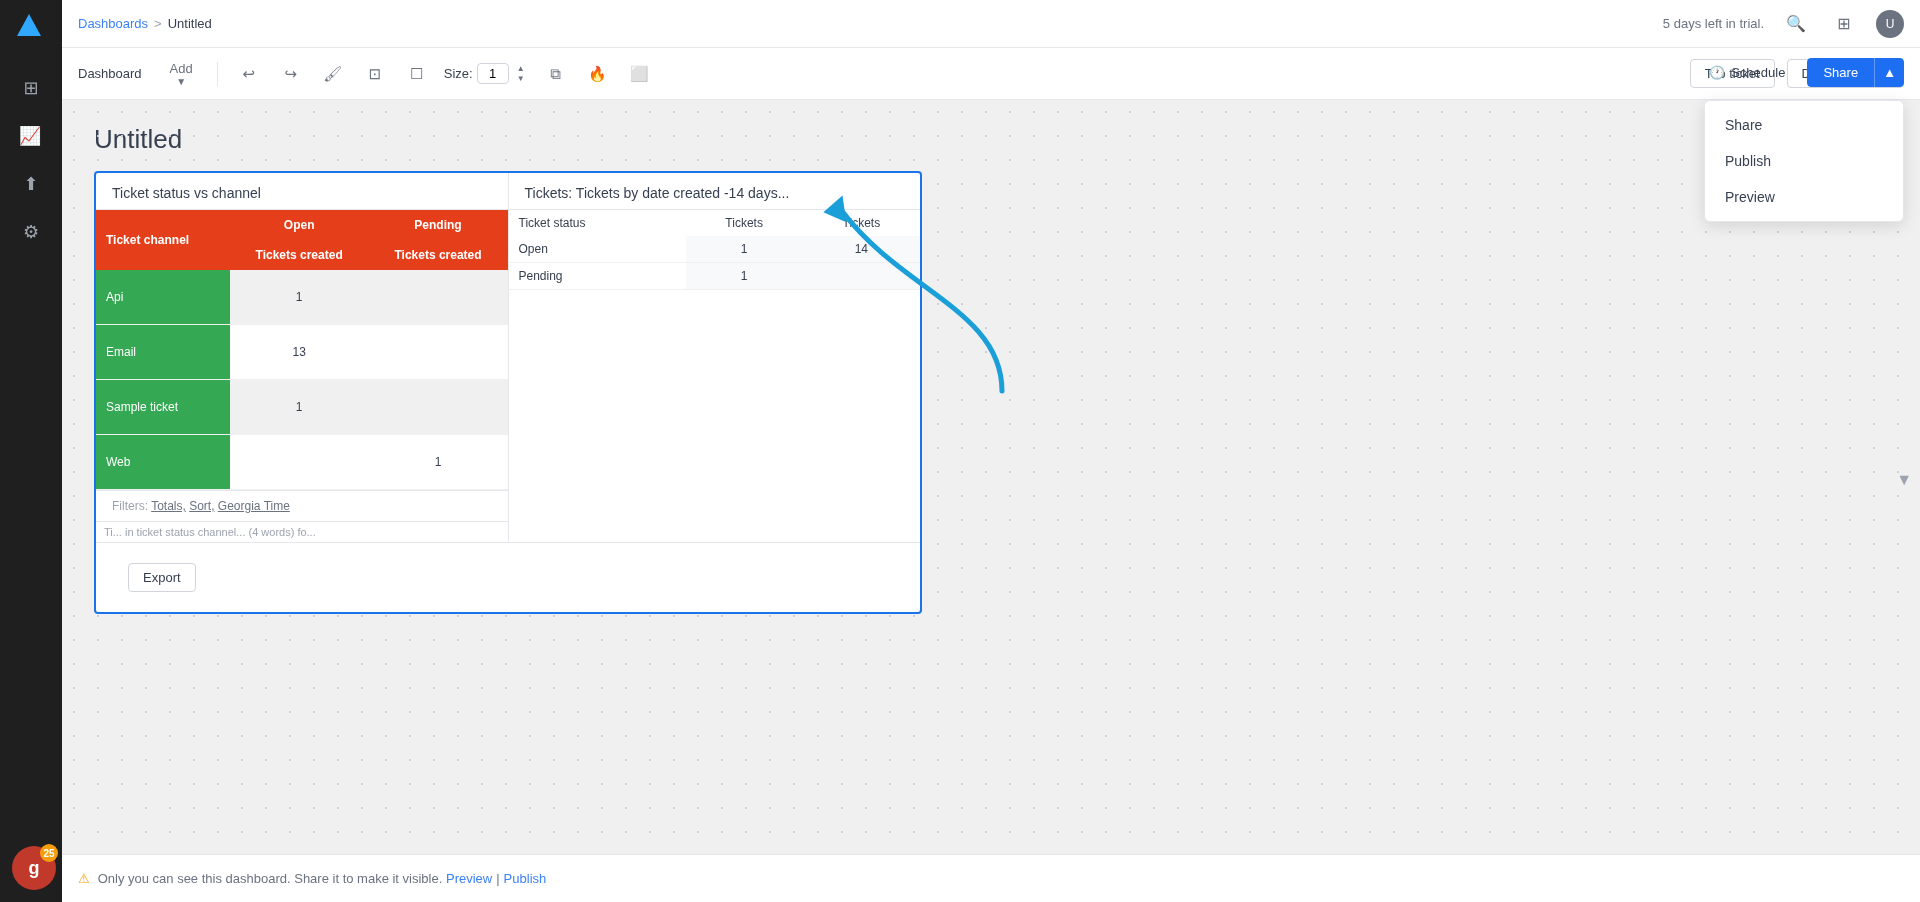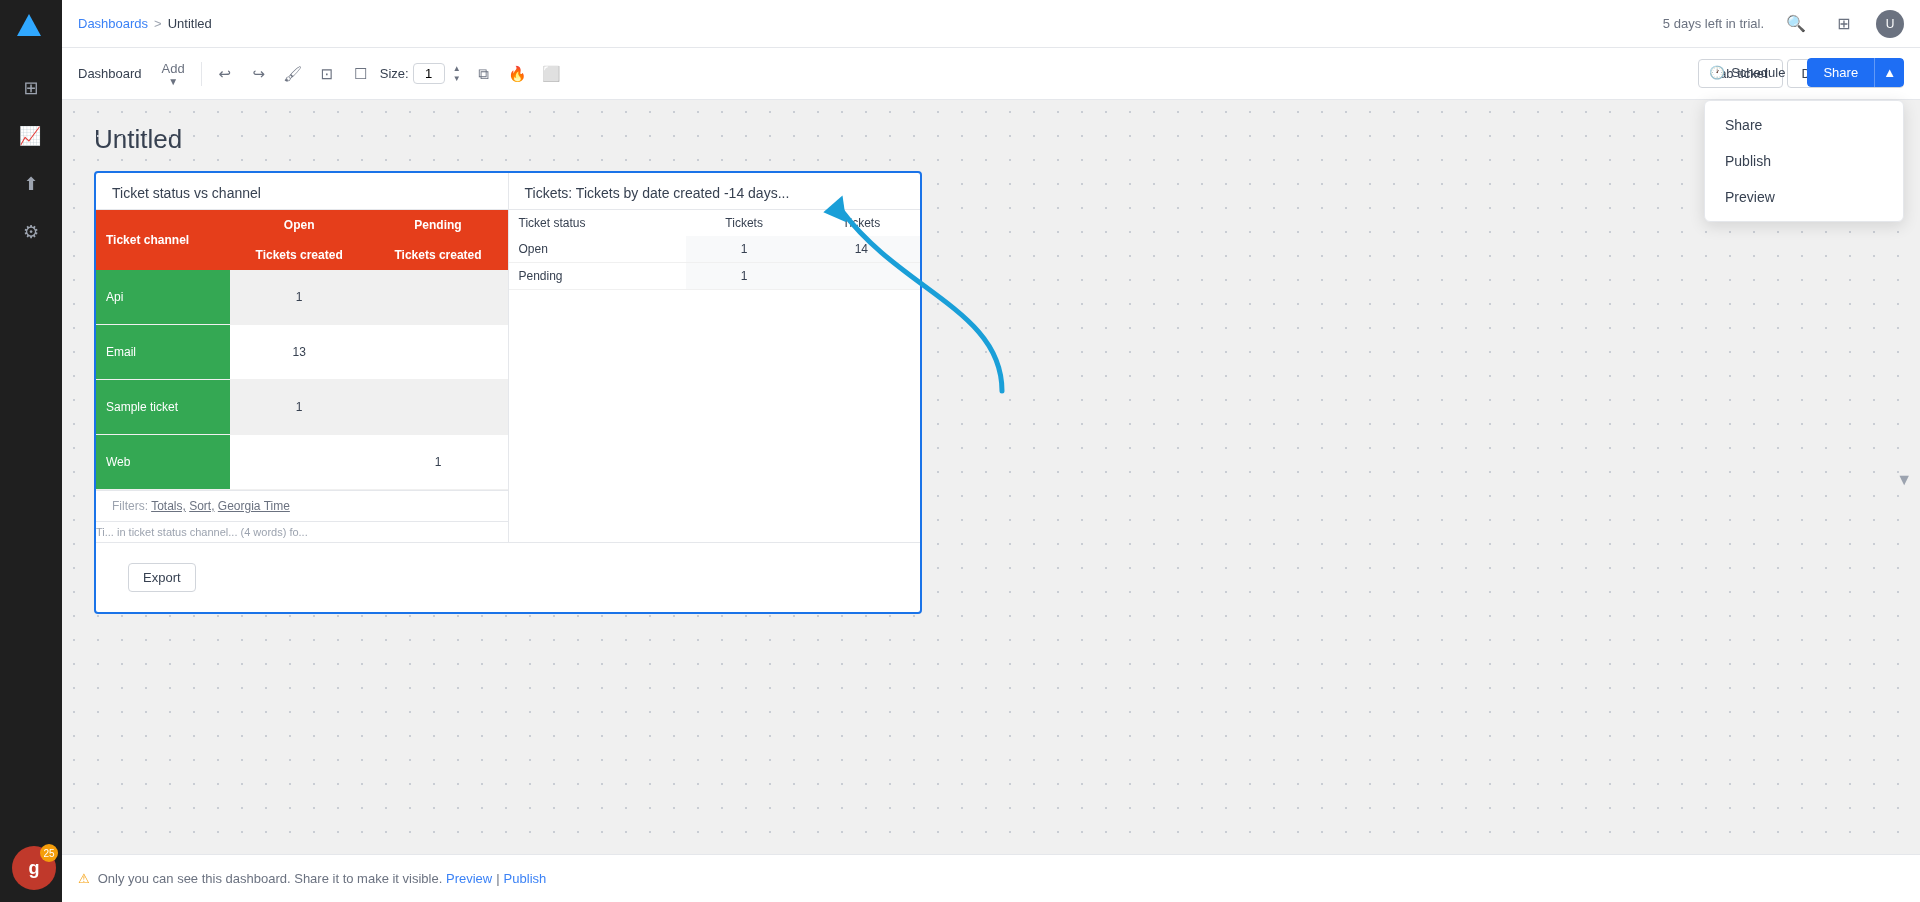--- a/index.html
+++ b/index.html
@@ -21,21 +21,21 @@
     .breadcrumb { display: flex; align-items: center; gap: 6px; font-size: 13px; }
     .breadcrumb-link { color: #3b82f6; cursor: pointer; }
     .breadcrumb-sep { color: #9ca3af; }
     .breadcrumb-current { color: #374151; }
     .topnav-right { margin-left: auto; display: flex; align-items: center; gap: 16px; font-size: 13px; color: #6b7280; }
     .topnav-icon { width: 32px; height: 32px; display: flex; align-items: center; justify-content: center; cursor: pointer; font-size: 16px; color: #6b7280; }
     .avatar { width: 28px; height: 28px; border-radius: 50%; background: #6b7280; display: flex; align-items: center; justify-content: center; color: #fff; font-size: 12px; cursor: pointer; }
 
     
     .toolbar {
-      position: fixed; left: 62px; top: 48px; right: 0; height: 52px; background: #fff; border-bottom: 1px solid #e5e7eb; display: flex; align-items: center; padding: 0 16px; gap: 4px; z-index: 98;
+      position: fixed; left: 62px; top: 48px; right: 0; height: 52px; background: #fff; border-bottom: 1px solid #e5e7eb; display: flex; align-items: center; padding: 0 16px; gap: 12px; z-index: 98;
     }
     .toolbar-label { font-size: 13px; color: #374151; font-weight: 500; margin-right: 8px; }
     .toolbar-btn { width: 30px; height: 30px; display: flex; align-items: center; justify-content: center; cursor: pointer; color: #6b7280; font-size: 15px; border-radius: 4px; }
     .toolbar-divider { width: 1px; height: 24px; background: #e5e7eb; margin: 0 4px; }
     .size-control { display: flex; align-items: center; gap: 4px; font-size: 13px; color: #374151; }
     .size-input { width: 32px; border: 1px solid #d1d5db; border-radius: 4px; text-align: center; font-size: 13px; padding: 2px; }
     .size-arrows { display: flex; flex-direction: column; }
     .size-arrow { width: 16px; height: 10px; display: flex; align-items: center; justify-content: center; cursor: pointer; font-size: 8px; color: #6b7280; }
     .toolbar-spacer { flex: 1; }
     .tab-options-btn { padding: 6px 14px; font-size: 13px; color: #374151; border: 1px solid #d1d5db; border-radius: 4px; cursor: pointer; background: #fff; }
@@ -107,31 +107,31 @@
 
     
     .bottom-bar {
       position: fixed; bottom: 0; left: 62px; right: 0; height: 48px; background: #fff; border-top: 1px solid #e5e7eb; display: flex; align-items: center; padding: 0 16px; font-size: 13px; color: #6b7280; z-index: 99;
     }
     .warning-icon { color: #f59e0b; margin-right: 8px; }
     .bottom-link { color: #3b82f6; cursor: pointer; text-decoration: none; }
 
     
     .notif-badge { position: fixed; bottom: 12px; left: 12px; width: 44px; height: 44px; background: #c0392b; border-radius: 50%; display: flex; align-items: center; justify-content: center; color: #fff; font-size: 14px; font-weight: 700; cursor: pointer; z-index: 200; }
-    .notif-count { position: absolute; top: -2px; right: -2px; background: #f59e0b; border-radius: 50%; width: 18px; height: 18px; font-size: 10px; display: flex; align-items: center; justify-content: center; color: #fff; font-weight: 400; }
+    .notif-count { position: absolute; top: -2px; right: -2px; background: #f59e0b; border-radius: 50%; width: 18px; height: 18px; font-size: 10px; display: flex; align-items: center; justify-content: center; color: #fff; font-weight: 700; }
 
     
     .grid-bg {
       position: absolute; left: 0; right: 0; top: 0; bottom: 0;
       background-image: radial-gradient(circle, #c9cdd4 1px, transparent 1px);
       background-size: 24px 24px;
       pointer-events: none;
     }
 
-    .truncated-row { font-size: 11px; color: #9ca3af; padding: 4px 0; border-top: 1px solid #e5e7eb; }
+    .truncated-row { font-size: 11px; color: #9ca3af; padding: 4px 8px; border-top: 1px solid #e5e7eb; }
   </style>
 </head>
 <body>
 
 <div class="sidebar">
   <div class="sidebar-logo">
     <svg width="28" height="28" viewBox="0 0 28 28">
       <polygon points="14,2 26,24 2,24" fill="#30a8ff"></polygon>
     </svg>
   </div>

